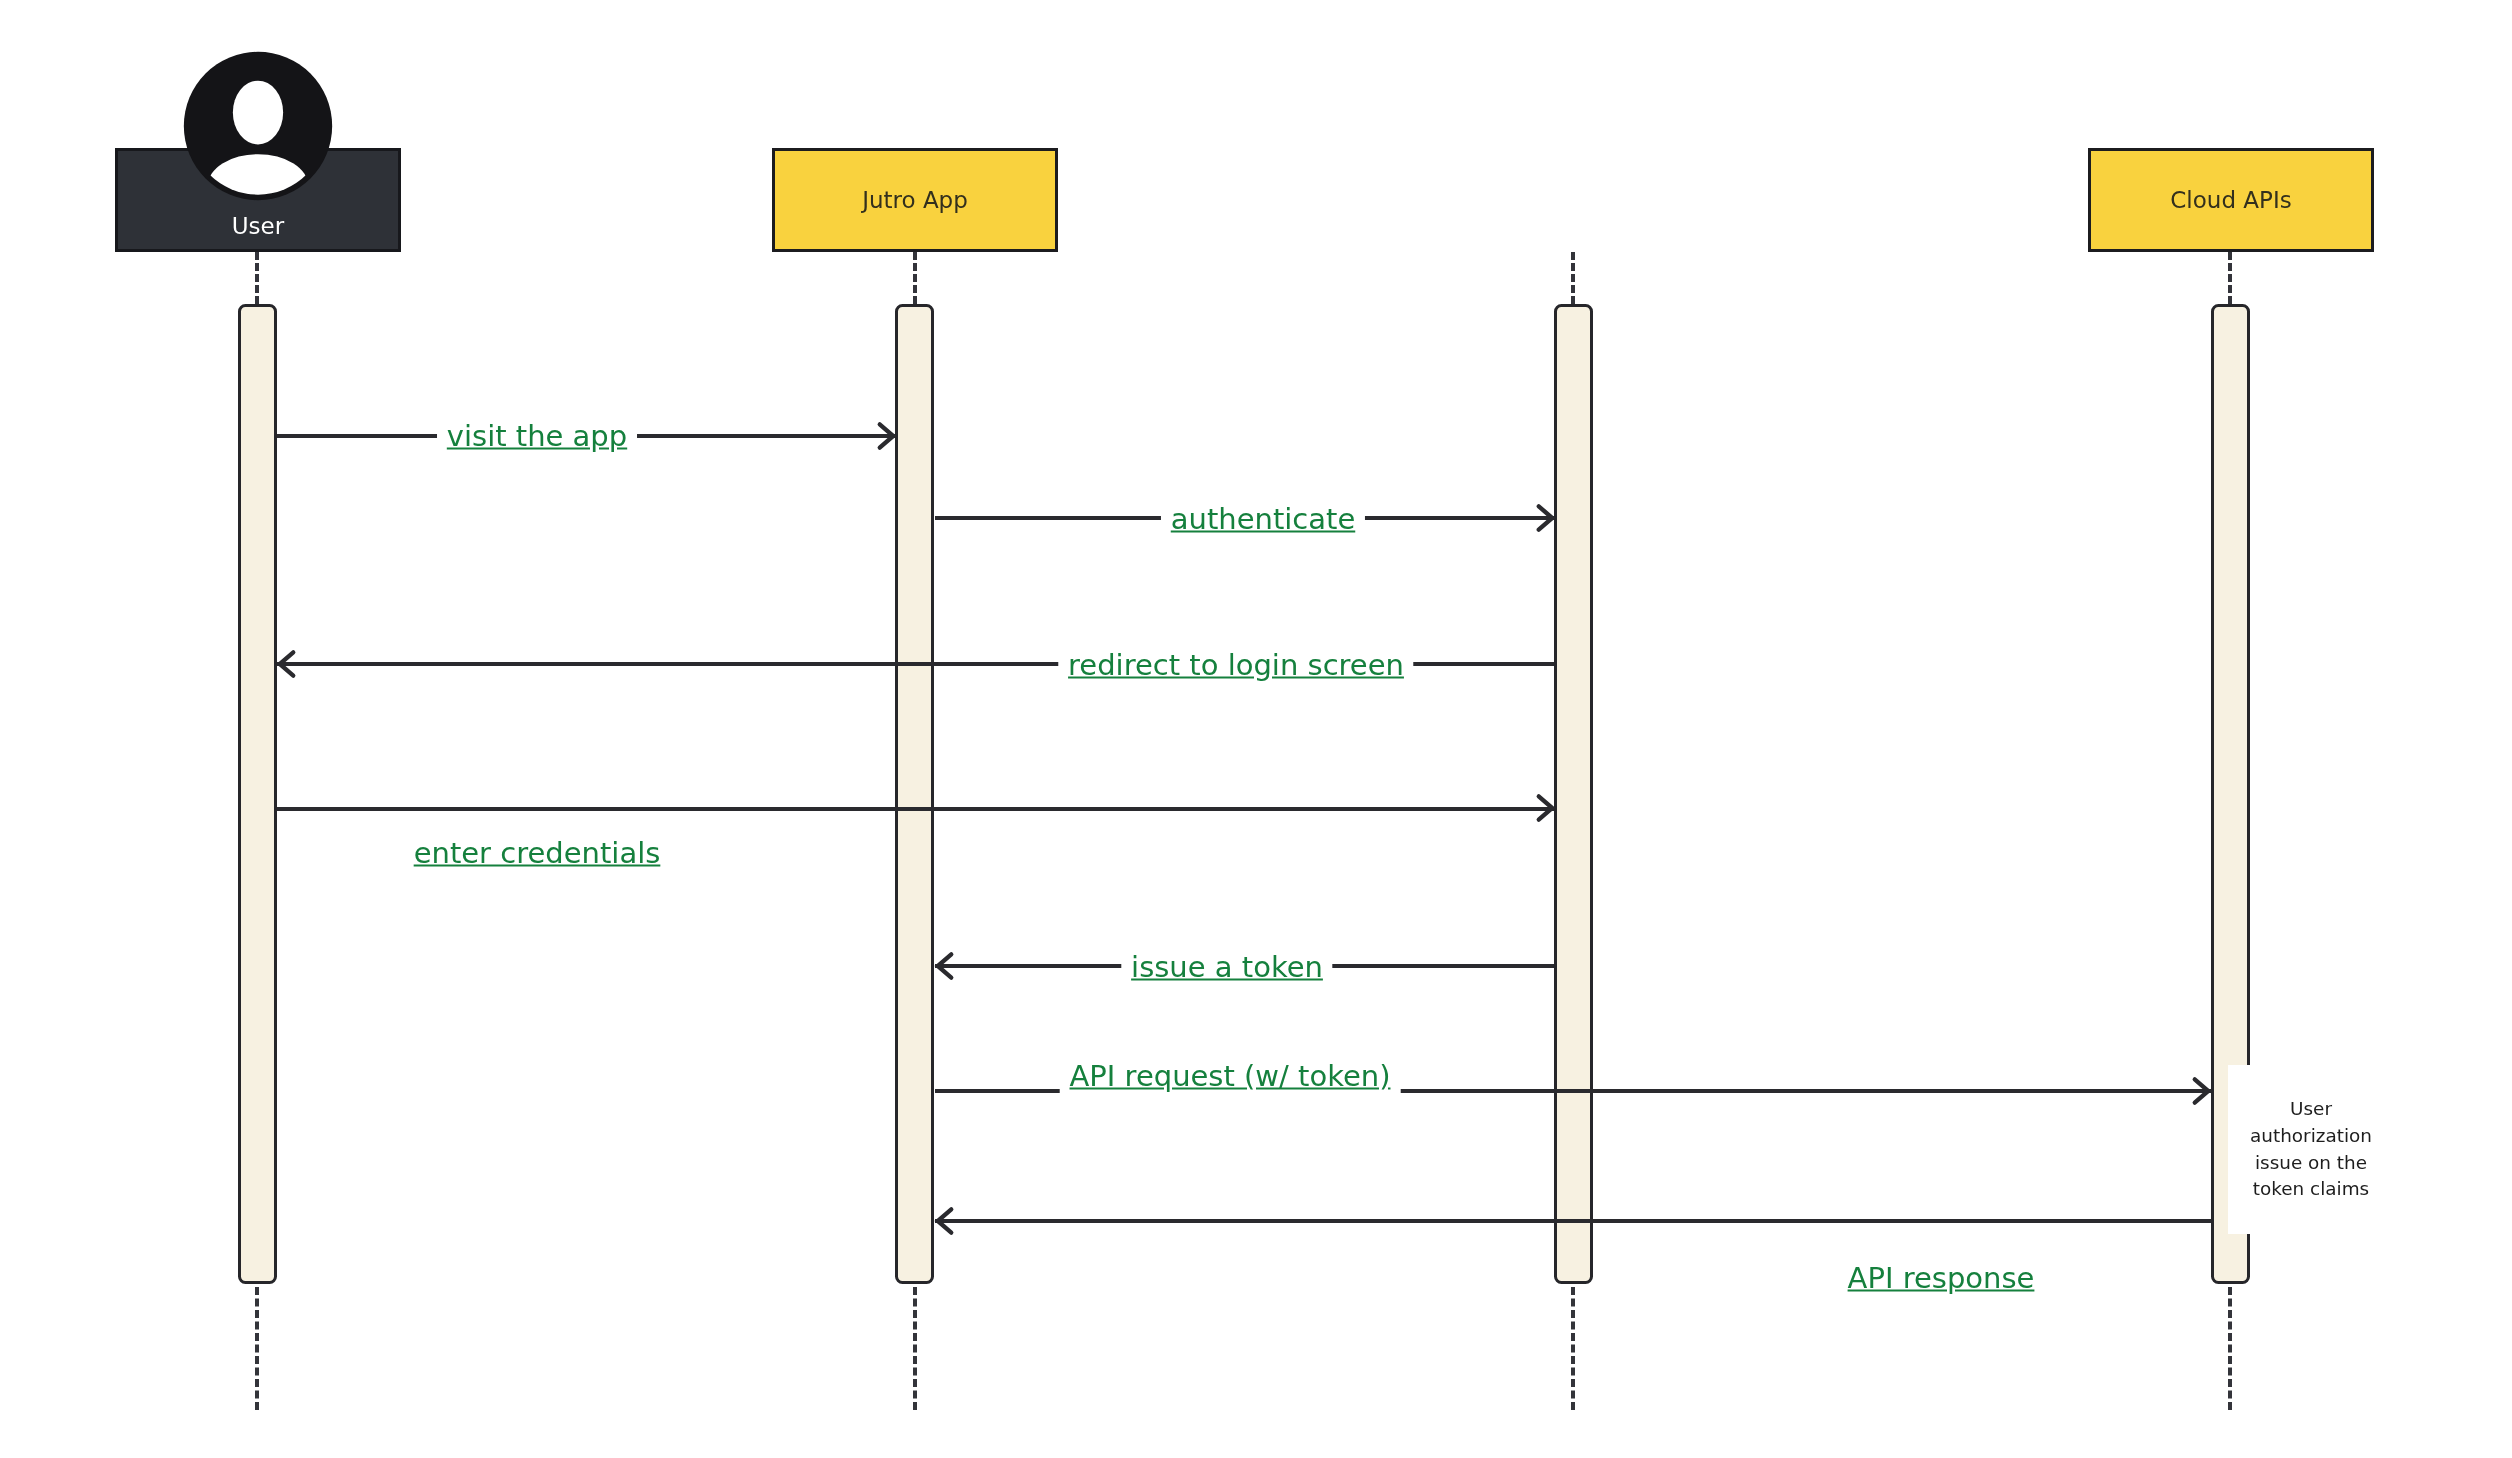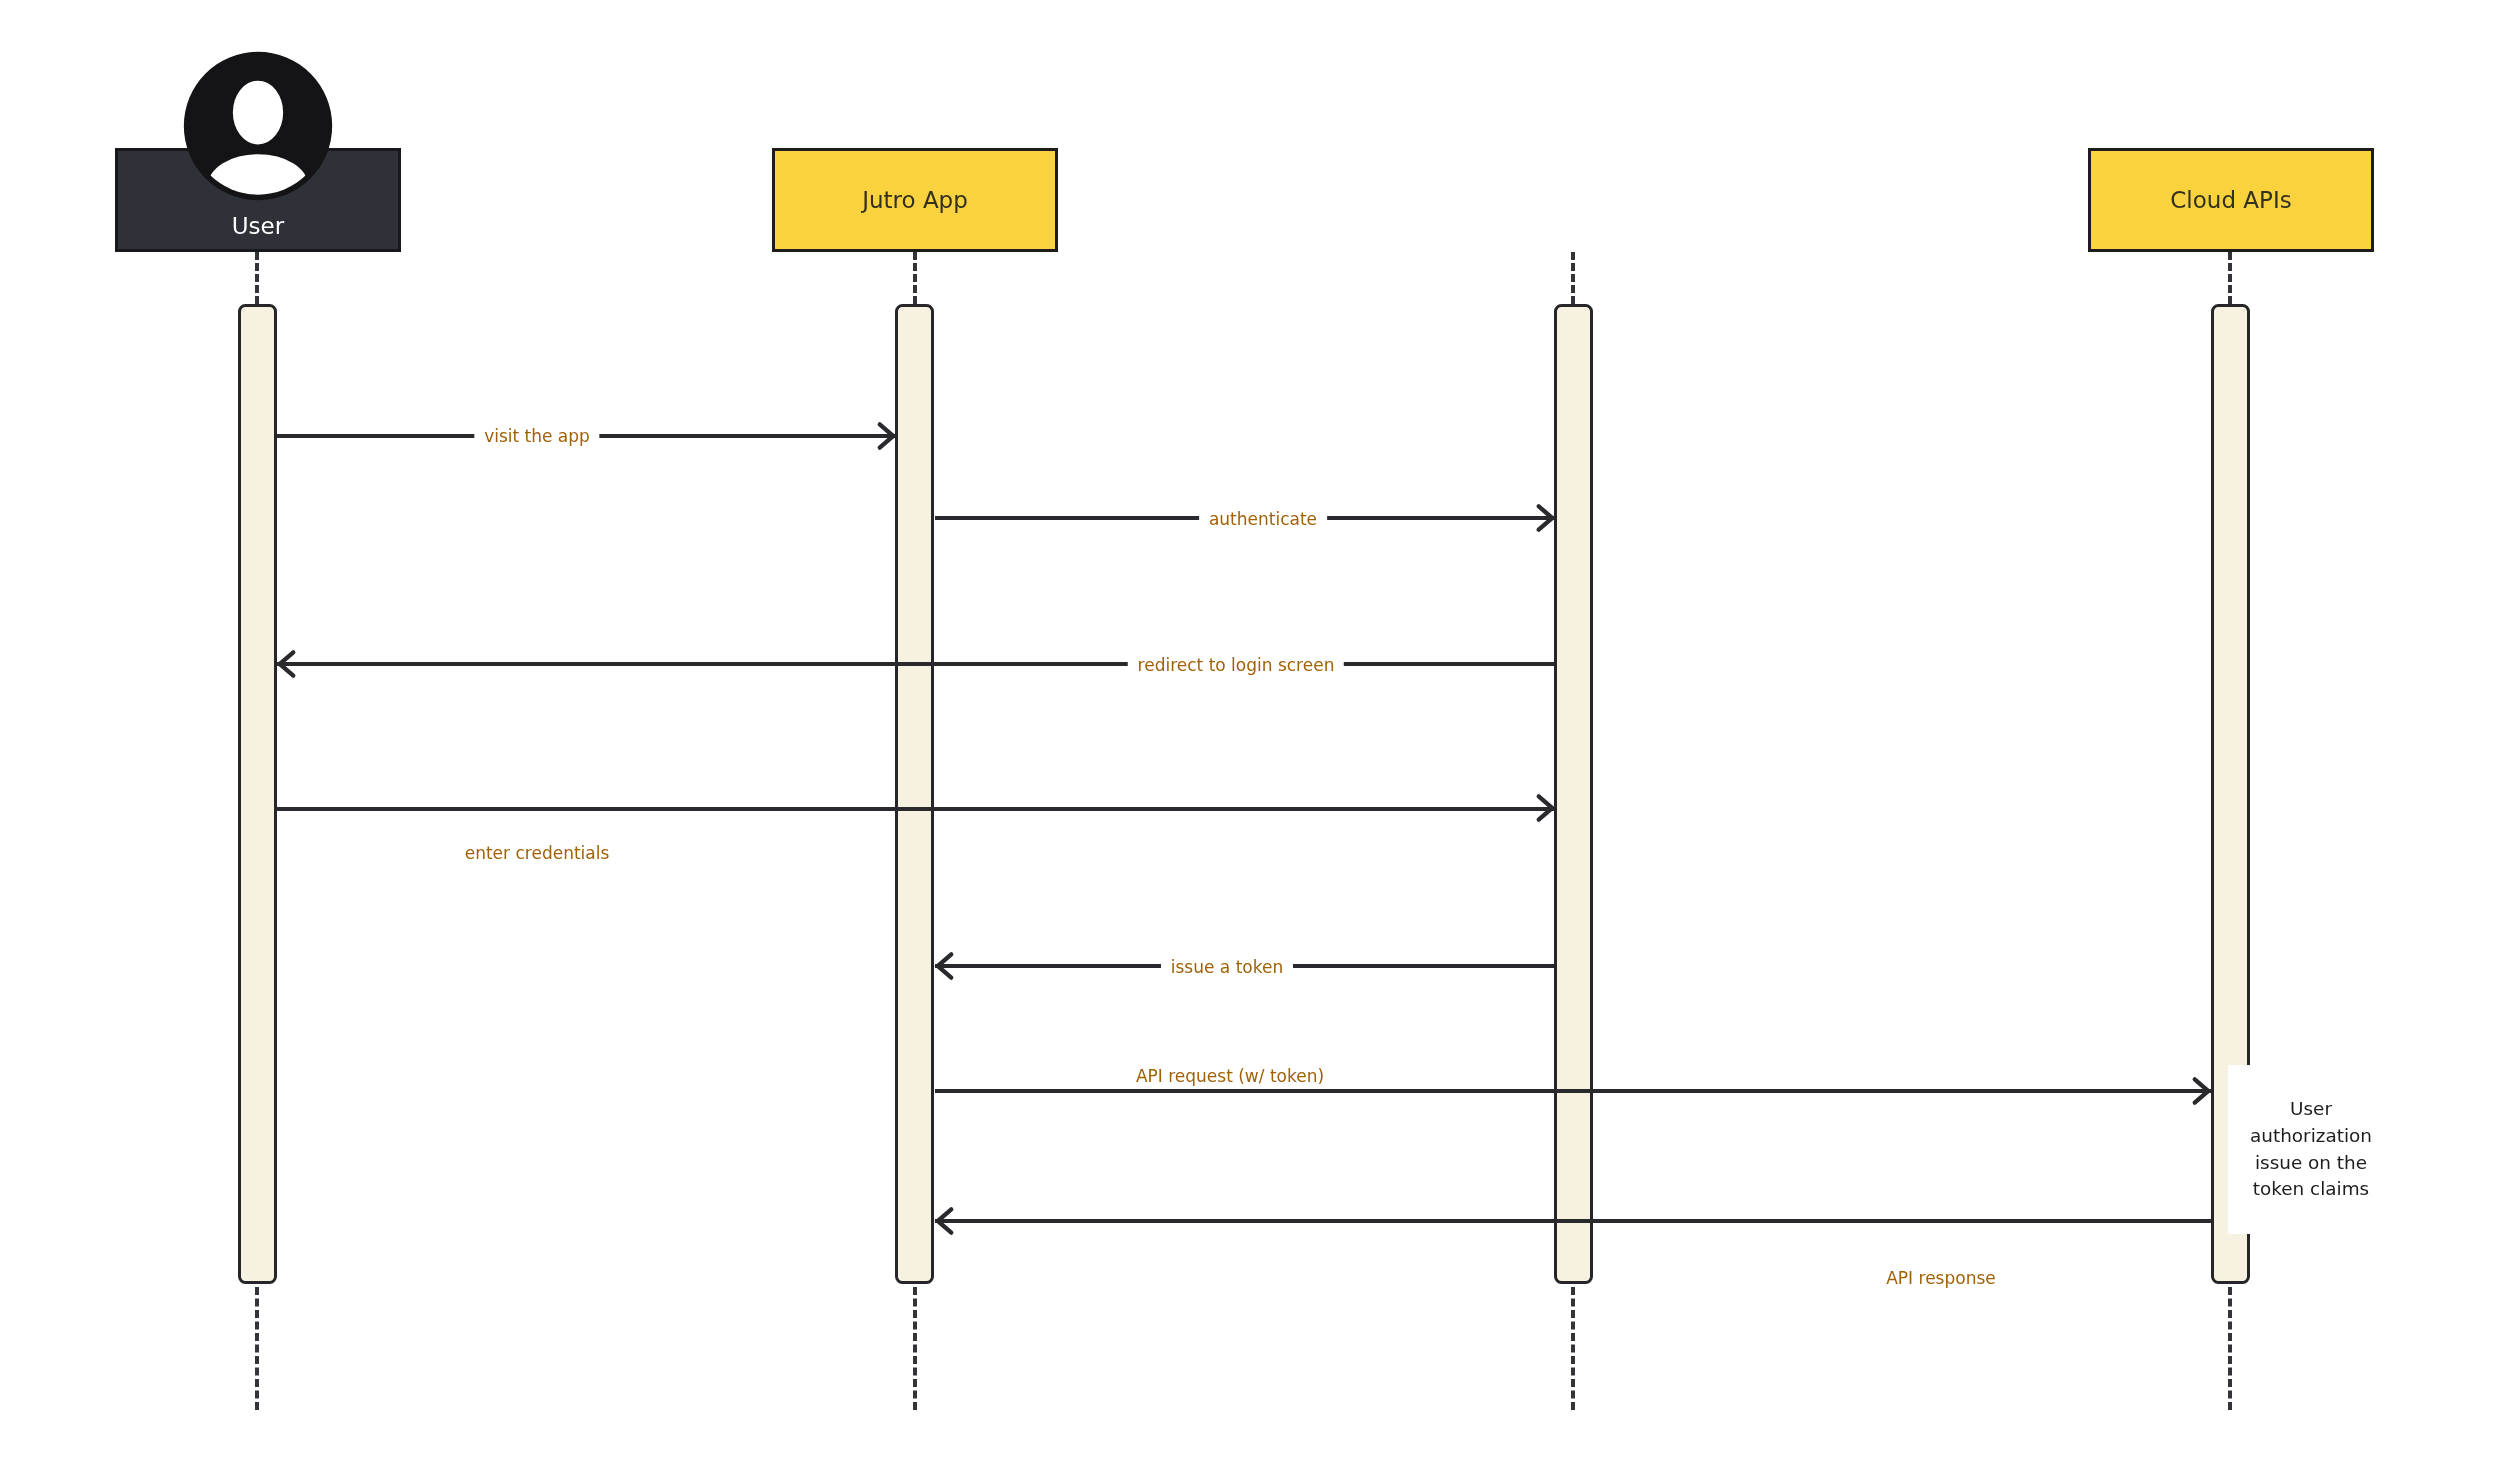--- a/index.html
+++ b/index.html
@@ -24,21 +24,21 @@
   .dash{position:absolute;width:0;border-left:4.3px dashed #33343a;}
 
   
   .mline{position:absolute;height:4.3px;background:#2a2a2e;z-index:2;}
 
   
   .chev{position:absolute;z-index:3;}
 
   
   .mlabel{position:absolute;transform:translate(-50%,-50%);background:#ffffff;
-          padding:2.5px 9.8px;font-size:17px;color:#a16207;white-space:nowrap;z-index:4;}
+          padding:2.5px 9.8px;font-size:29px;color:#15803d;white-space:nowrap;z-index:4;text-decoration:underline;}
 
   
   .note{position:absolute;left:2228px;top:1065px;width:166px;height:169px;background:#ffffff;
         z-index:5;display:flex;flex-direction:column;align-items:center;justify-content:center;
         font-size:18.4px;line-height:1.45;color:#1e1e1e;text-align:center;}
   .note span{display:block;}
 </style>
 </head>
 <body>
 

